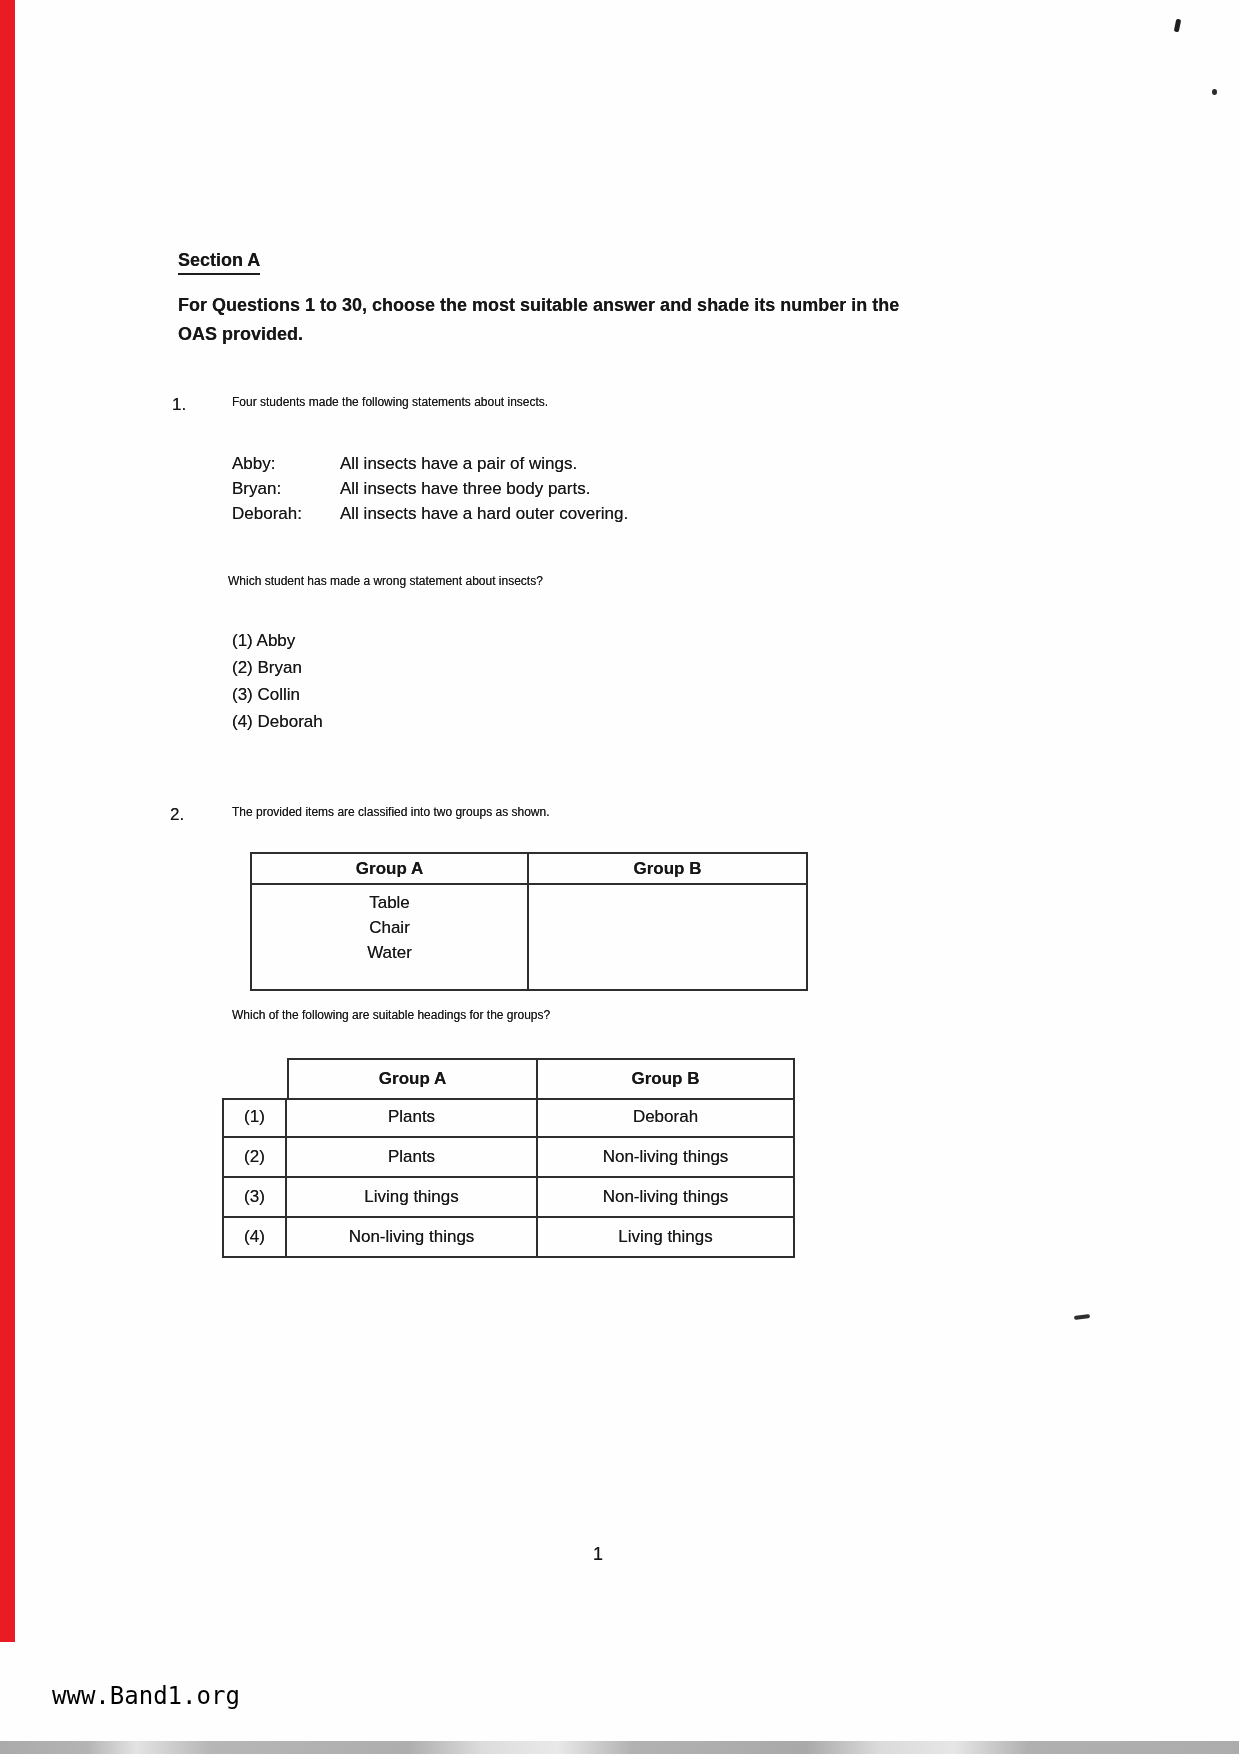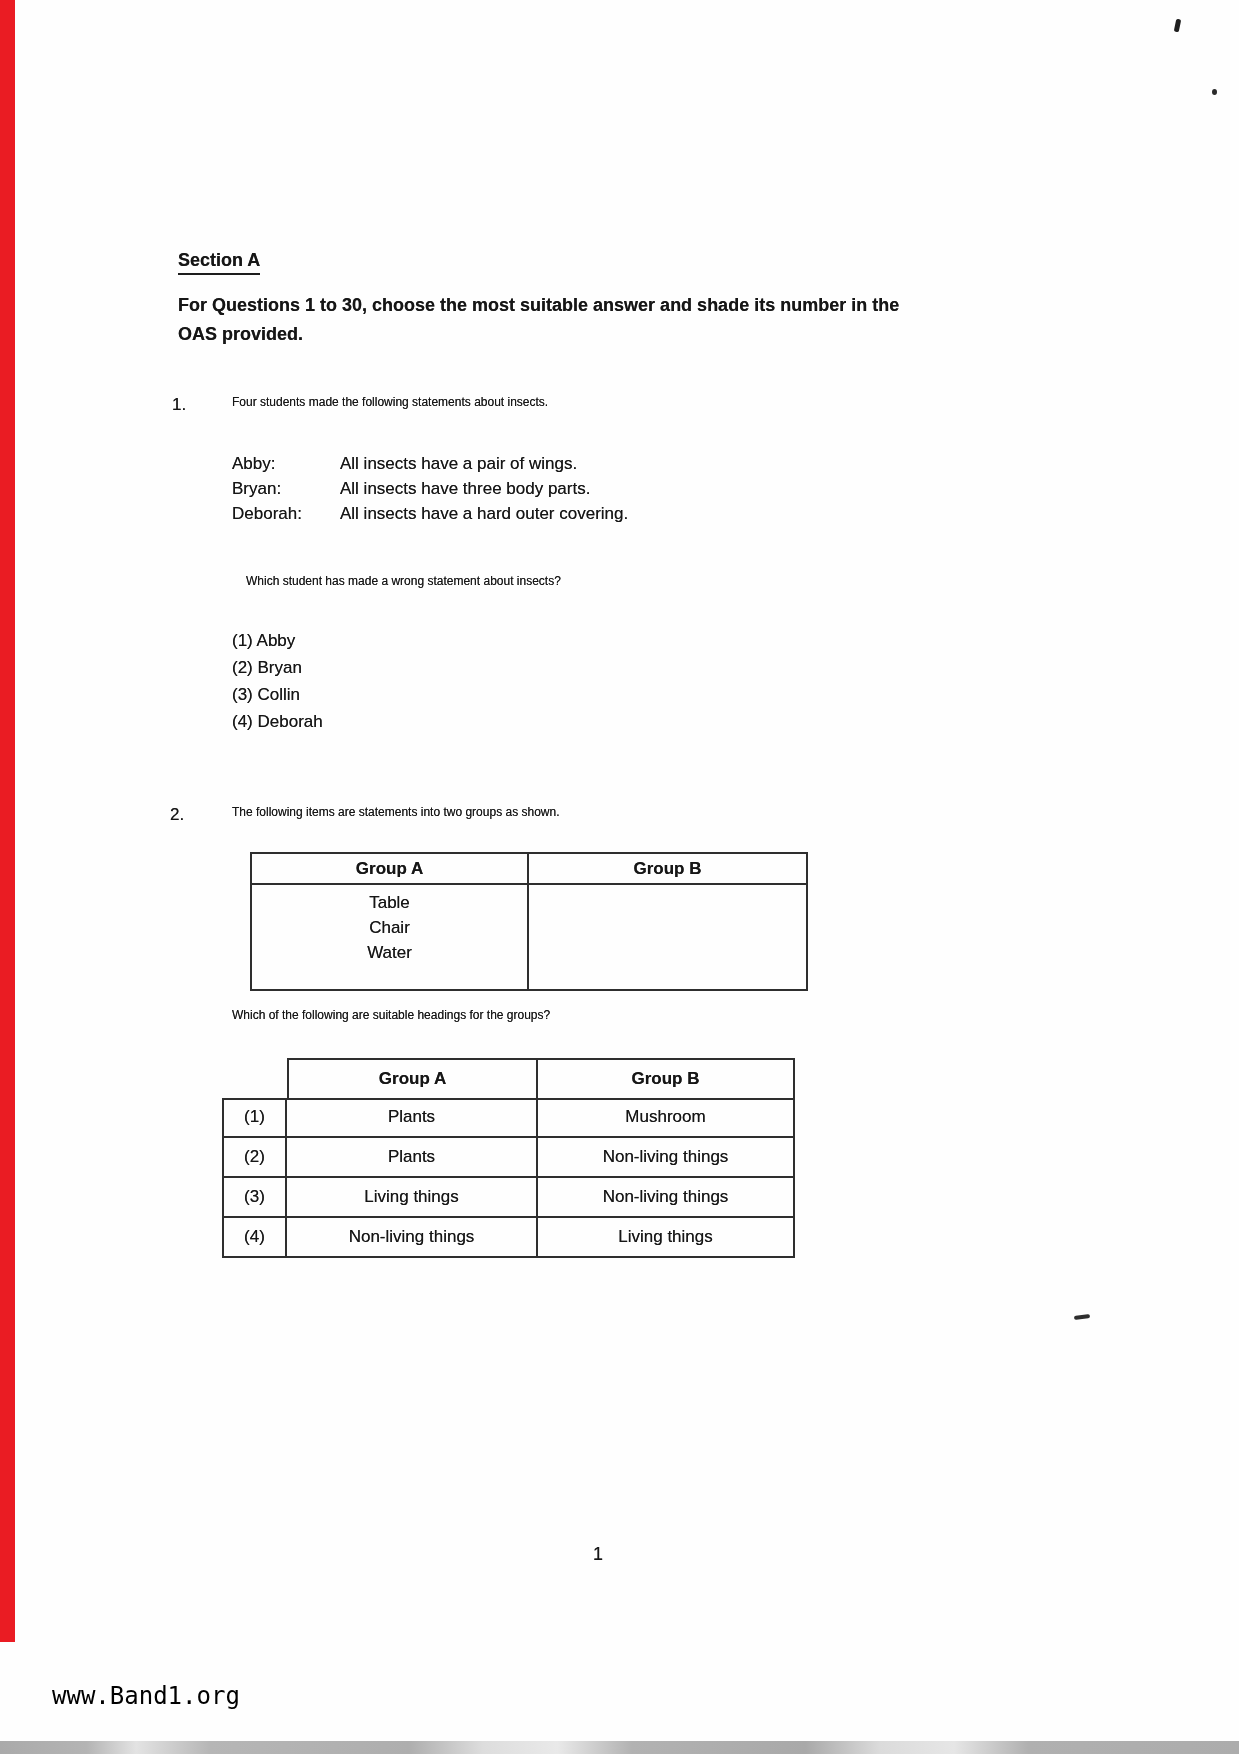--- a/index.html
+++ b/index.html
@@ -36,21 +36,21 @@
 
   #q1-number{left:172px;top:395px;}
   #q1-text{left:232px;top:395px;width:600px;}
 
   #q1-statements{
     position:absolute;left:232px;top:449px;font-size:17px;
   }
   #q1-statements .stmt-row{display:flex;height:25px;align-items:flex-end;}
   #q1-statements .stmt-name{width:108px;flex:0 0 108px;}
 
-  #q1-prompt{left:246px;top:574px;width:600px;}
+  #q1-prompt{left:228px;top:574px;width:600px;}
 
   #q1-options{
     position:absolute;left:232px;top:627px;font-size:17px;line-height:27px;
   }
 
   #q2-number{left:170px;top:805px;}
   #q2-text{left:232px;top:805px;width:640px;}
 
   
   #table1{
@@ -141,21 +141,21 @@
   <div id="q1-prompt" class="q-text scan-text">Which student has made a wrong statement about insects?</div>
 
   <div id="q1-options" class="scan-text">
     <div>(1) Abby</div>
     <div>(2) Bryan</div>
     <div>(3) Collin</div>
     <div>(4) Deborah</div>
   </div>
 
   <div id="q2-number" class="q-number scan-text">2.</div>
-  <div id="q2-text" class="q-text scan-text">The following items are statements into two groups as shown.</div>
+  <div id="q2-text" class="q-text scan-text">The provided items are classified into two groups as shown.</div>
 
   <div id="table1" class="scan-text">
     <div class="t1-header">
       <div class="t1-hcell">Group A</div>
       <div class="t1-hcell">Group B</div>
     </div>
     <div class="t1-body">
       <div class="t1-col">
         <div>Table</div>
         <div>Chair</div>
@@ -167,21 +167,21 @@
   <div id="q2-prompt" class="q-text scan-text">Which of the following are suitable headings for the groups?</div>
 
   <div id="table2" class="scan-text">
 
     <div class="cell hrow bb"></div>
     <div class="cell hrow bt bl br bb">Group A</div>
     <div class="cell hrow bt br bb">Group B</div>
 
     <div class="cell bl br bb">(1)</div>
     <div class="cell br bb">Plants</div>
-    <div class="cell br bb">Mushroom</div>
+    <div class="cell br bb">Deborah</div>
 
     <div class="cell bl br bb">(2)</div>
     <div class="cell br bb">Plants</div>
     <div class="cell br bb">Non-living things</div>
 
     <div class="cell bl br bb">(3)</div>
     <div class="cell br bb">Living things</div>
     <div class="cell br bb">Non-living things</div>
 
     <div class="cell bl br bb">(4)</div>

